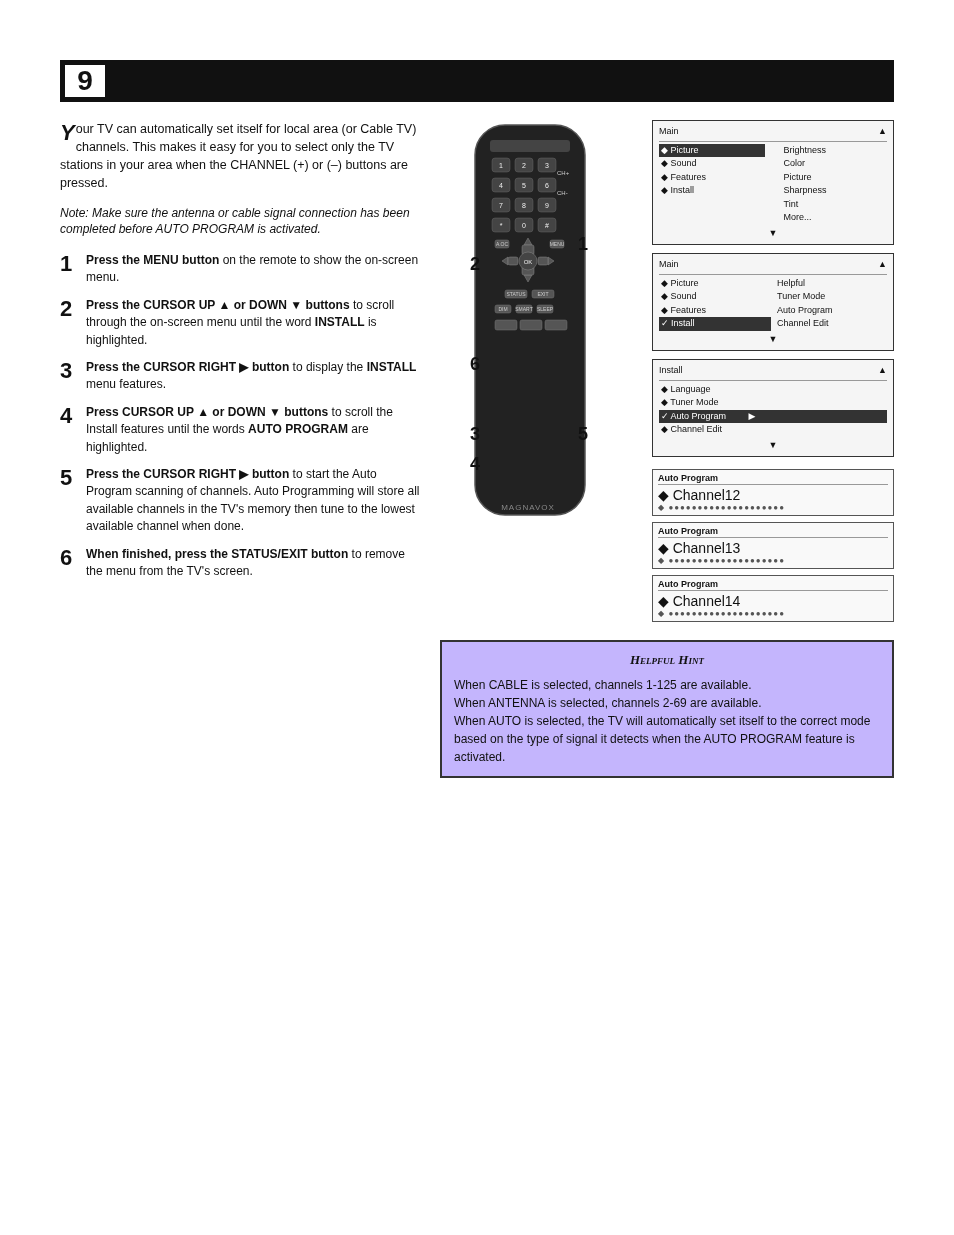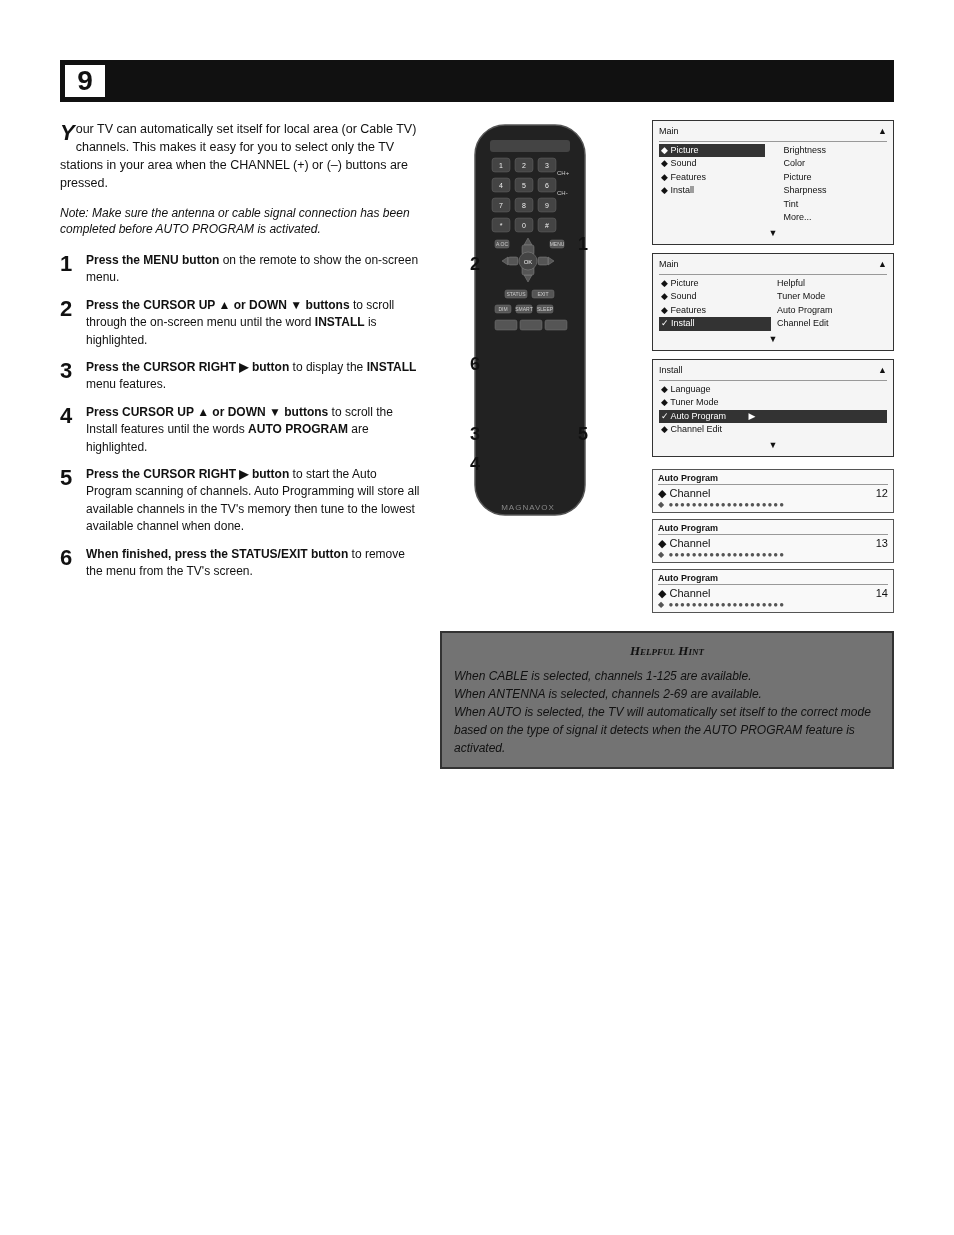--- a/index.html
+++ b/index.html
@@ -176,49 +176,47 @@
     }
     .scan-box-title {
       font-weight: bold;
       font-size: 9px;
       border-bottom: 1px solid #999;
       padding-bottom: 1px;
       margin-bottom: 2px;
     }
     .scan-channel {
       display: flex;
-      justify-content: space-between;
-      font-size: 11px;
+      font-size: 14px;
     }
     .scan-dots {
       font-size: 8px;
       letter-spacing: 1px;
       color: #555;
     }
 
     
     .hint-box {
       border: 2px solid #333;
       padding: 10px 12px;
-      background: #737373;
+      background: #c4b5fd;
       margin-top: 8px;
     }
     .hint-title {
       font-size: 13px;
       font-weight: bold;
       font-style: italic;
       text-align: center;
       font-variant: small-caps;
       font-family: Georgia, serif;
       margin-bottom: 8px;
     }
     .hint-text {
       font-size: 12px;
       line-height: 1.5;
-      font-style: italic;
     }
   </style>
 </head>
 <body>
 
 <div class="page-header">
   <div class="page-number-box">9</div>
 </div>
 
 <div class="main-content">

